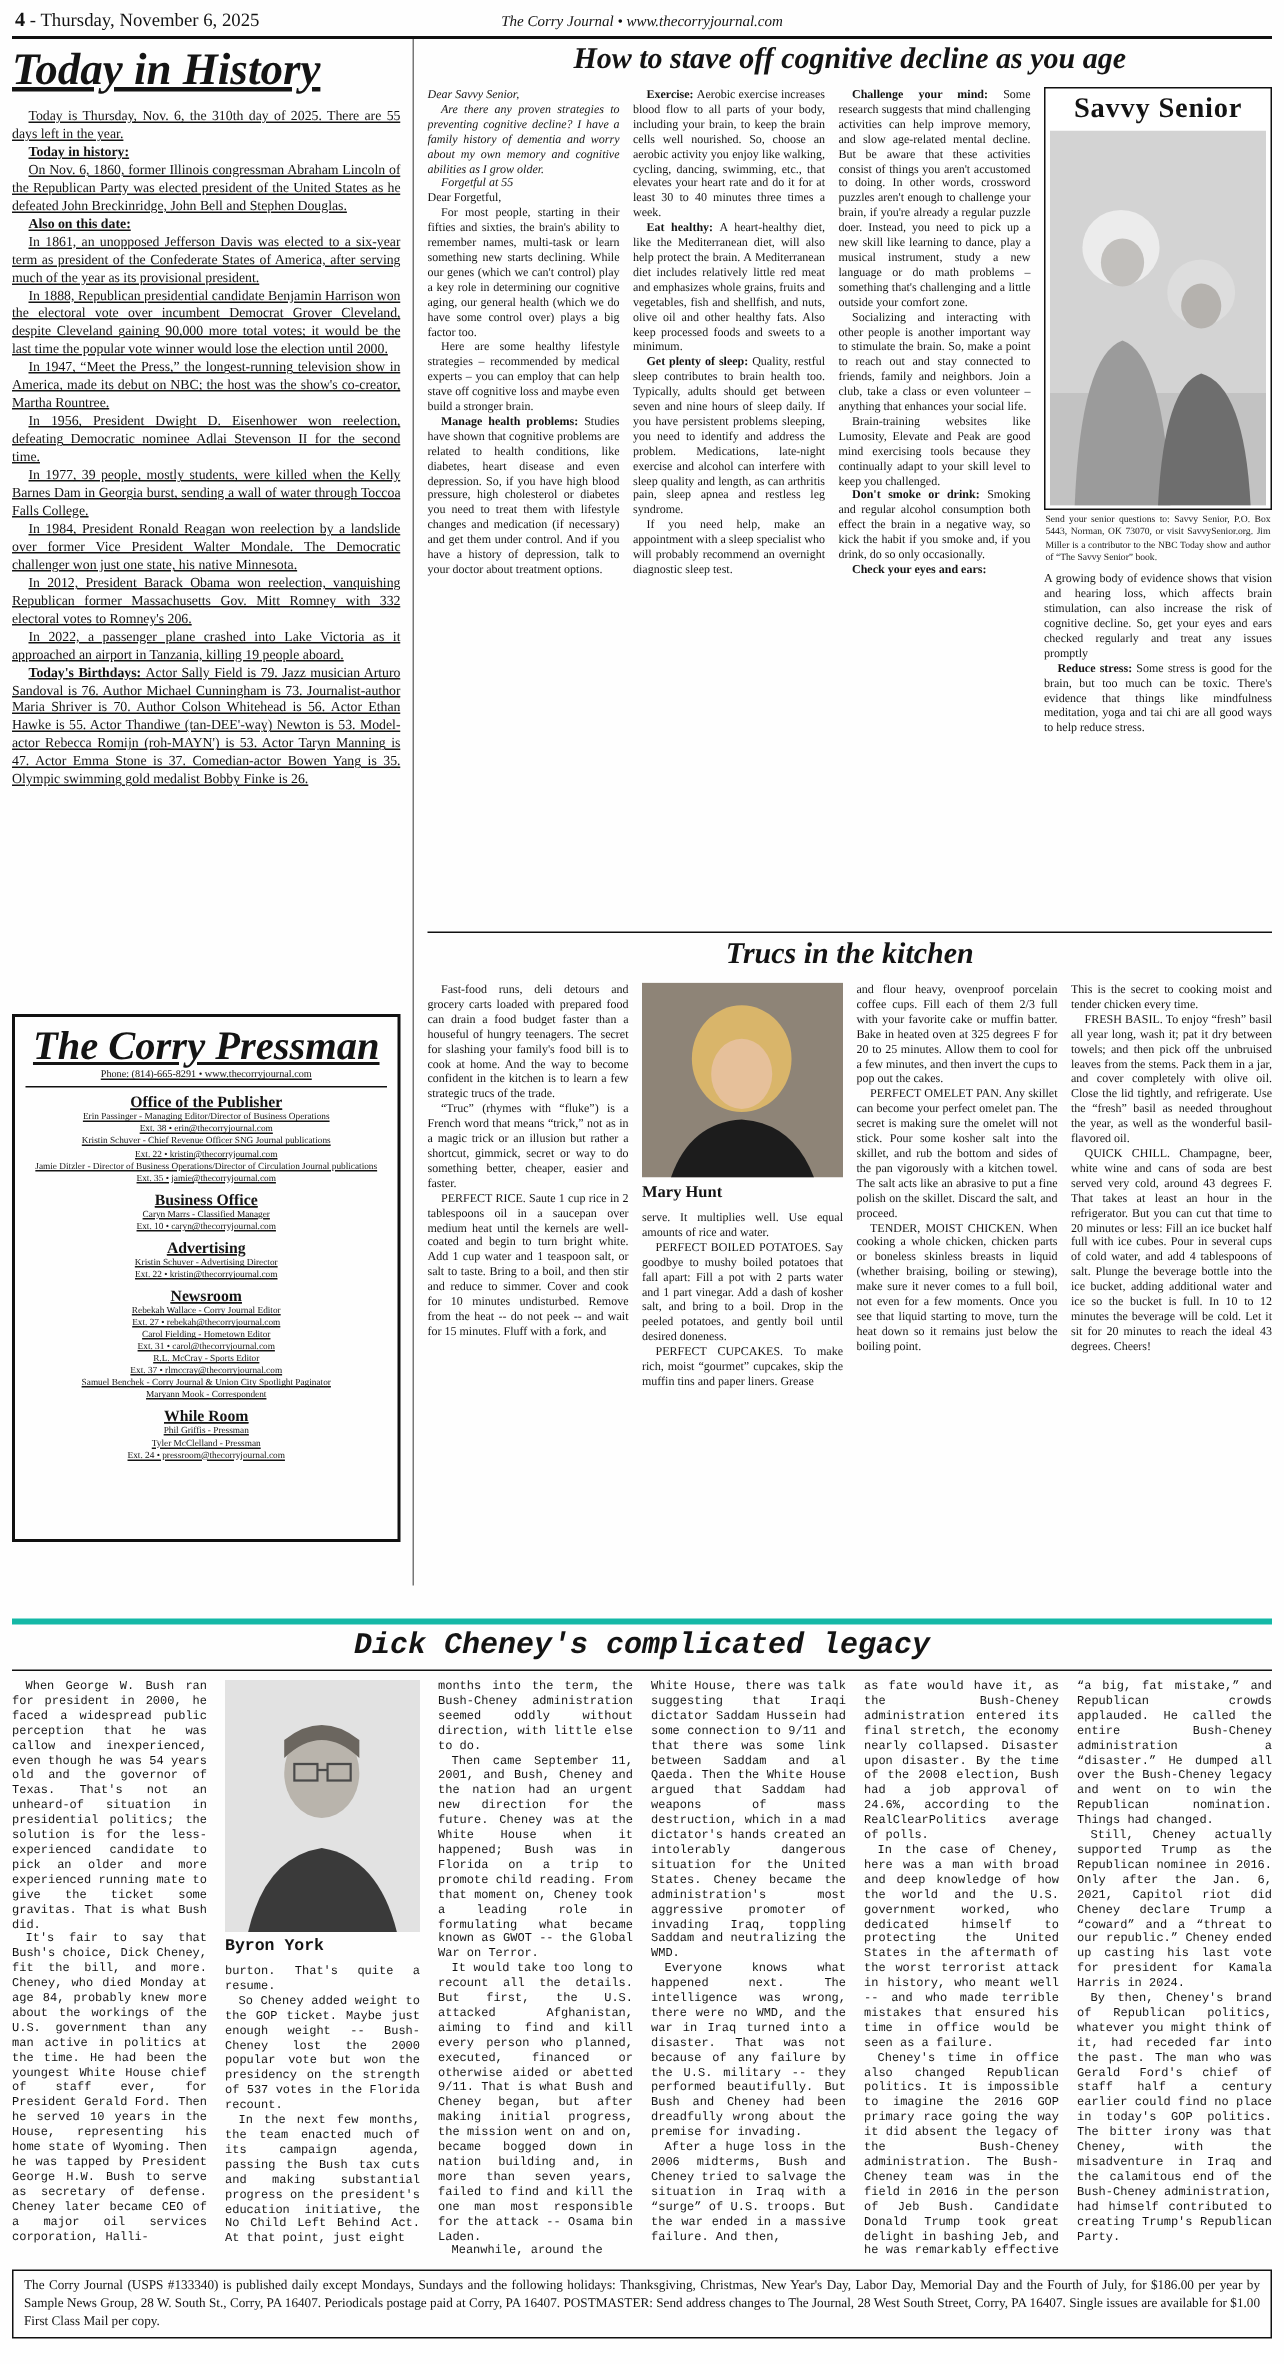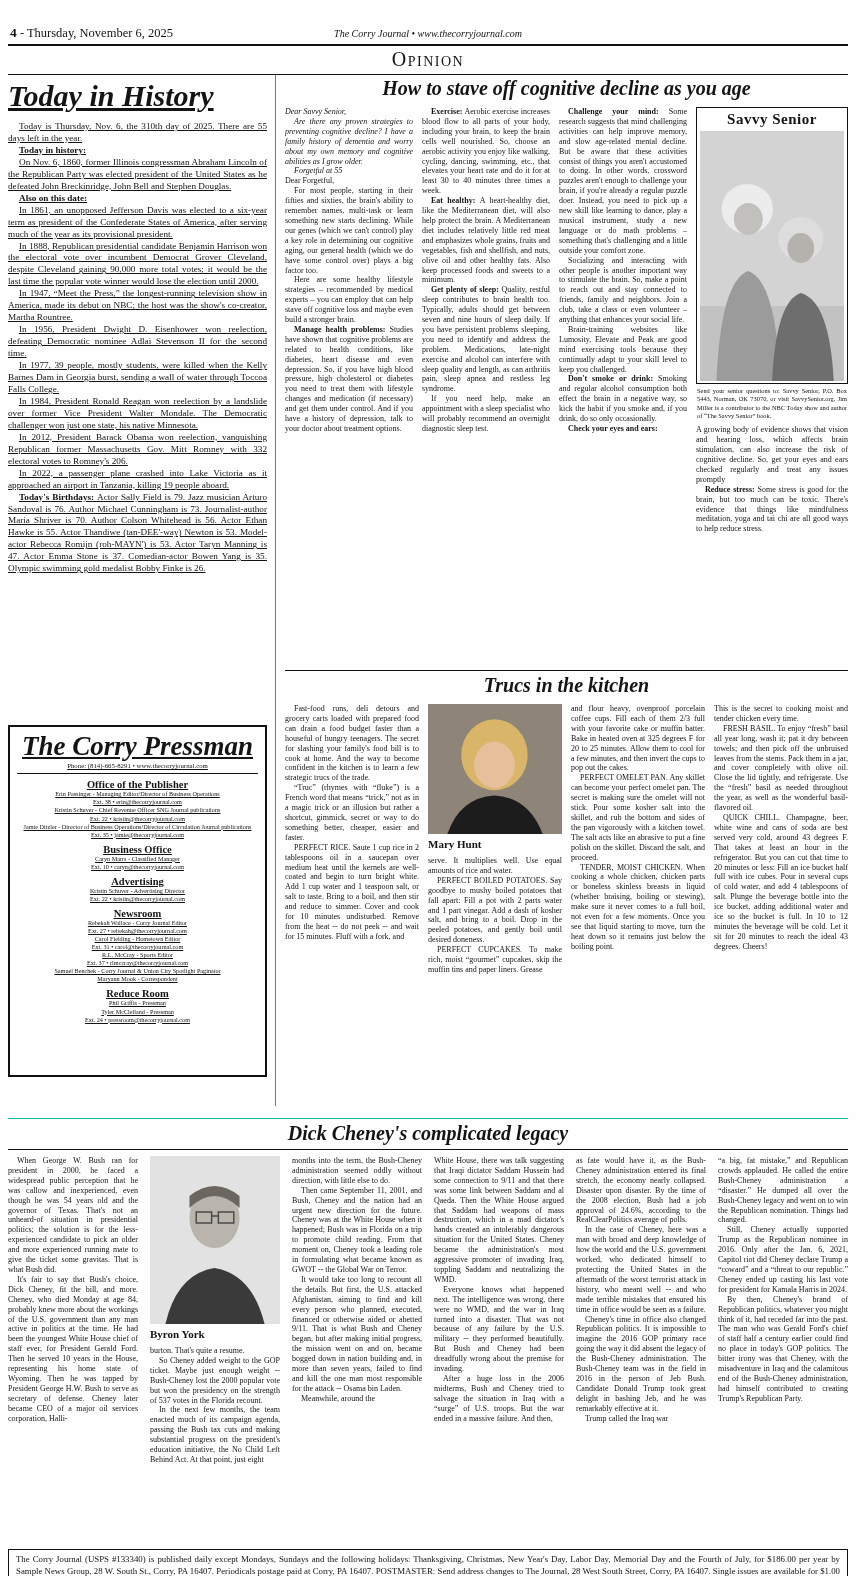--- a/index.html
+++ b/index.html
@@ -1,17 +1,17 @@
 <!DOCTYPE html>
 <html><head>
 <meta charset="utf-8">
 <style>
   *{box-sizing:border-box;margin:0;padding:0;}
   html,body{background:#9a9a9a;}
-  .page{width:856px;height:1576px;background:#fefefe;margin:0 auto;padding:20px 8px 6px;overflow:hidden;color:#141414;font-family:"Liberation Serif",serif;}
+  .page{width:856px;height:1576px;background:#fefefe;margin:0 auto;padding:0 8px 6px;overflow:hidden;color:#141414;font-family:"Liberation Serif",serif;}
   .top-header{display:flex;align-items:baseline;padding:5px 2px 3px;border-bottom:2px solid #111;}
   .hdr-left{flex:1;font-size:12.5px;}
   .hdr-left b{font-size:13.5px;}
   .hdr-center{flex:1.3;text-align:center;font-size:10px;font-style:italic;}
   .hdr-right{flex:1;}
   .opinion-bar{text-align:center;padding:2px 0 3px;border-bottom:1px solid #111;}
   .opinion-title{font-variant:small-caps;font-size:20px;letter-spacing:1.5px;}
   .main{display:flex;}
   .left-col{width:268px;flex:none;padding:4px 8px 0 0;border-right:1px solid #777;text-decoration:underline;}
   .right-area{flex:1;min-width:0;padding:2px 0 0 9px;}
@@ -25,50 +25,47 @@
   .corry-box-title{font-size:27px;font-weight:bold;font-style:italic;line-height:1.05;}
   .corry-box-phone{font-size:6.8px;padding:2px 0 4px;border-bottom:1px solid #111;margin-bottom:3px;}
   .corry-section-heading{font-size:10.5px;font-weight:bold;text-decoration:underline;margin-top:5px;}
   .corry-lines p{font-size:6.2px;line-height:1.3;margin:0;}
   .col-headline{text-align:center;font-size:20px;font-style:italic;font-weight:bold;}
   .savvy-headline{margin:0 0 7px;}
   .savvy-cols{display:flex;gap:9px;height:556px;overflow:hidden;}
   .savvy-cols .col{flex:1;min-width:0;}
   .col-box{width:152px;flex:none;}
   .savvy-box{border:1.5px solid #111;padding:3px 3px 2px;background:#fff;}
-  .savvy-box-title{text-align:center;font-size:15px;font-weight:bold;letter-spacing:.5px;margin-bottom:3px;}
+  .savvy-box-title{text-align:center;font-size:19px;font-weight:bold;letter-spacing:.5px;margin-bottom:3px;}
   .savvy-photo{width:100%;height:250px;display:block;}
   .savvy-caption{font-size:6.4px;line-height:1.3;margin:3px 1px 5px;text-align:justify;text-indent:0;}
   .trucs-section{border-top:1px solid #111;margin-top:7px;padding-top:3px;}
   .trucs-headline{margin:0 0 7px;}
   .trucs-cols{display:flex;gap:9px;height:402px;overflow:hidden;}
   .trucs-cols .col{flex:1;min-width:0;}
   .hunt-photo{width:100%;height:130px;display:block;}
   .photo-caption{text-align:left;font-weight:bold;font-size:11px;margin:4px 0 6px;}
-  .cheney-section{margin-top:12px;border-top:1px solid #14b8a6;}
+  .cheney-section{margin-top:22px;border-top:4px solid #14b8a6;font-family:Liberation Mono, monospace;}
   .cheney-headline{margin:3px 0 0;padding-bottom:4px;border-bottom:1px solid #111;}
   .cheney-cols{display:flex;gap:12px;height:392px;overflow:hidden;padding-top:6px;}
   .cheney-cols .col{flex:1;min-width:0;}
   .york-photo{width:100%;height:168px;display:block;}
   .footer-box{border:1.5px solid #111;margin-top:7px;padding:4px 7px;font-size:8.8px;line-height:1.35;text-align:justify;}
 </style>
 </head>
 <body>
 
 <div class="page">
 
   <header class="top-header">
     <div class="hdr-left"><b>4</b><span> - Thursday, November 6, 2025</span></div>
     <div class="hdr-center">The Corry Journal • www.thecorryjournal.com</div>
     <div class="hdr-right"></div>
   </header>
 
-  <div class="opinion-bar">
-    <span class="opinion-title">Opinion</span>
-  </div>
 
   <div class="main">
 
     <div class="left-col">
       <h1 class="history-title">Today in History</h1>
       <div class="history-body bodytext lg">
           <p>Today is Thursday, Nov. 6, the 310th day of 2025. There are 55 days left in the year.</p>
           <p><b>Today in history: </b></p>
           <p>On Nov. 6, 1860, former Illinois congressman Abraham Lincoln of the Republican Party was elected president of the United States as he defeated John Breckinridge, John Bell and Stephen Douglas.</p>
           <p><b>Also on this date: </b></p>
@@ -119,21 +116,21 @@
               <p>Ext. 27 • rebekah@thecorryjournal.com</p>
               <p>Carol Fielding - Hometown Editor</p>
               <p>Ext. 31 • carol@thecorryjournal.com</p>
               <p>R.L. McCray - Sports Editor</p>
               <p>Ext. 37 • rlmccray@thecorryjournal.com</p>
               <p>Samuel Benchek - Corry Journal &amp; Union City Spotlight Paginator</p>
               <p>Maryann Mook - Correspondent</p>
             </div>
         </div>
         <div class="corry-section">
-          <div class="corry-section-heading">Reduce Room</div>
+          <div class="corry-section-heading">While Room</div>
           <div class="corry-lines">
               <p>Phil Griffis - Pressman</p>
               <p>Tyler McClelland - Pressman</p>
               <p>Ext. 24 • pressroom@thecorryjournal.com</p>
             </div>
         </div>
       </div>
     </div>
 
     <div class="right-area">

